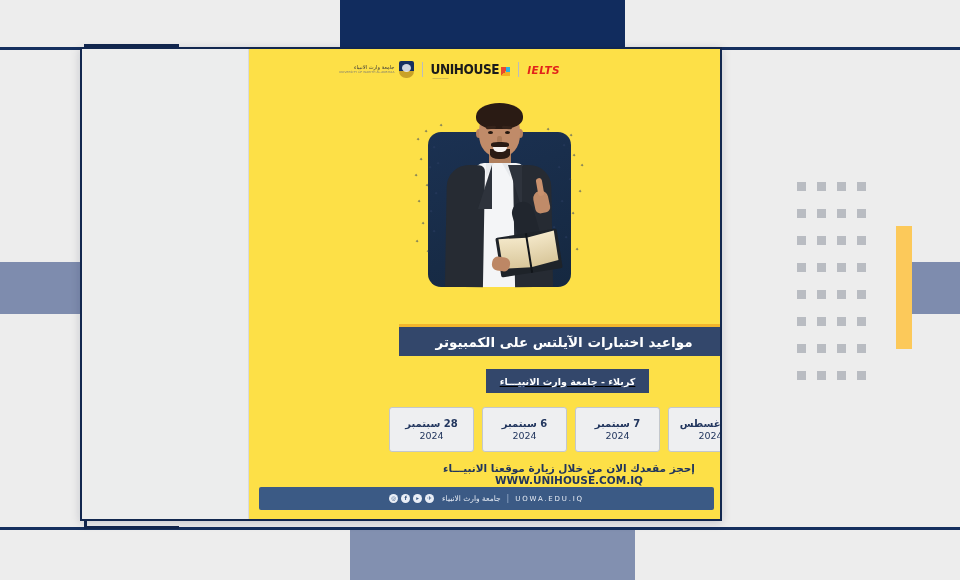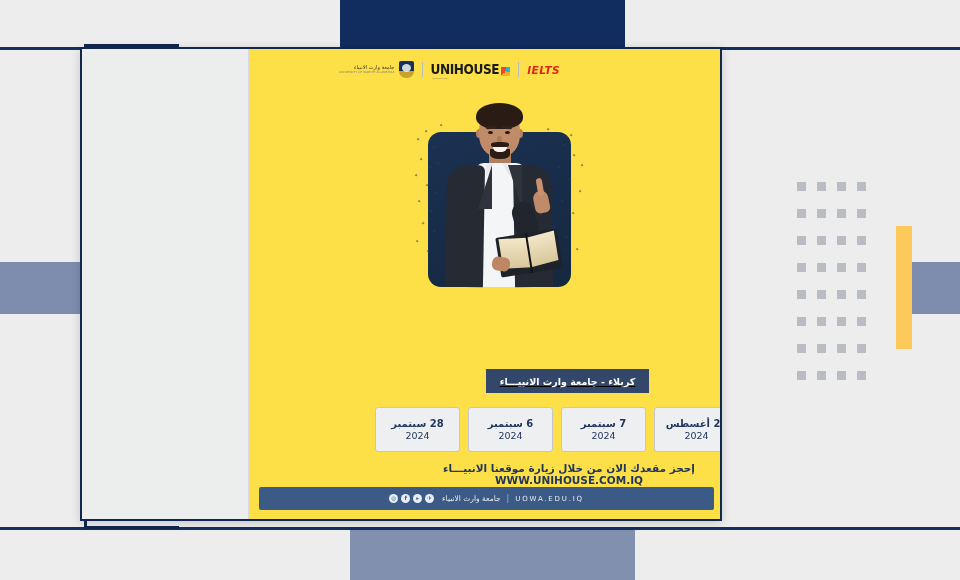--- a/index.html
+++ b/index.html
@@ -329,21 +329,21 @@
     background: #33476b;
     display: flex; align-items: center; justify-content: center; text-decoration: underline;
   }
   .subtitle-band span {
     color: #ffffff; font-size: 9.5px; font-weight: 700;
     direction: rtl;
   }
 
   
   .dates {
-    position: absolute; left: 118px; top: 358px;
+    position: absolute; left: 132px; top: 358px;
     width: 380px;
     display: flex; flex-direction: row; gap: 8px;
     justify-content: center;
   }
   .date-box {
     width: 85px; height: 45px;
     background: #eeeff1;
     border: 1px solid #c3c7cd;
     border-radius: 3px;
     display: flex; flex-direction: column;
@@ -533,20 +533,23 @@
           <div class="p-book">
             <span class="cover"></span>
             <span class="pages-l"></span>
             <span class="pages-r"></span>
             <span class="spine"></span>
           </div>
           <div class="p-hand-low"></div>
         </div>
       </div>
 
+      <div class="title-band">
+        <span>مواعيد اختبارات الآيلتس على الكمبيوتر</span>
+      </div>
 
       <div class="subtitle-band">
         <span>كربلاء - جامعة وارث الانبيـــاء</span>
       </div>
 
       <div class="dates" id="date-list">
           <div class="date-box">
             <span class="d-day">28 سبتمبر</span>
             <span class="d-year">2024</span>
           </div>

